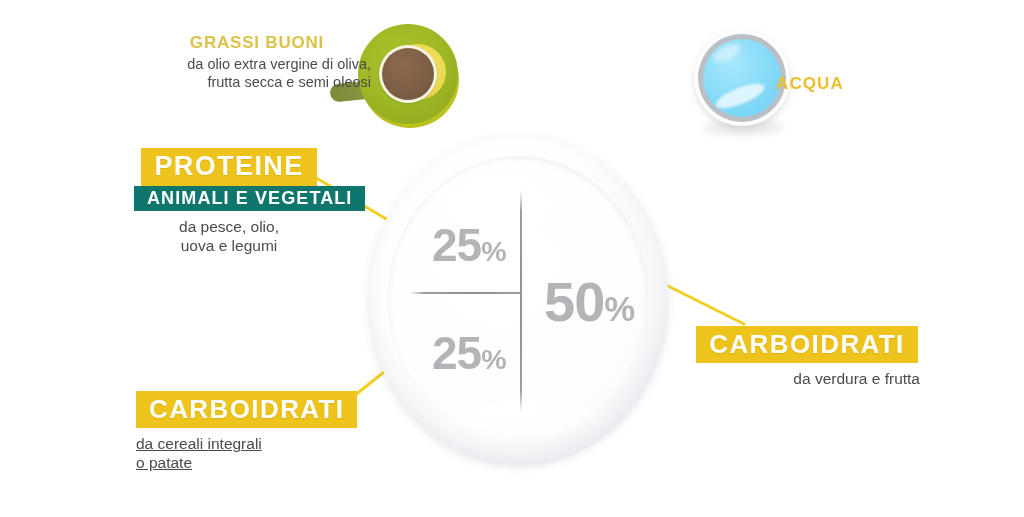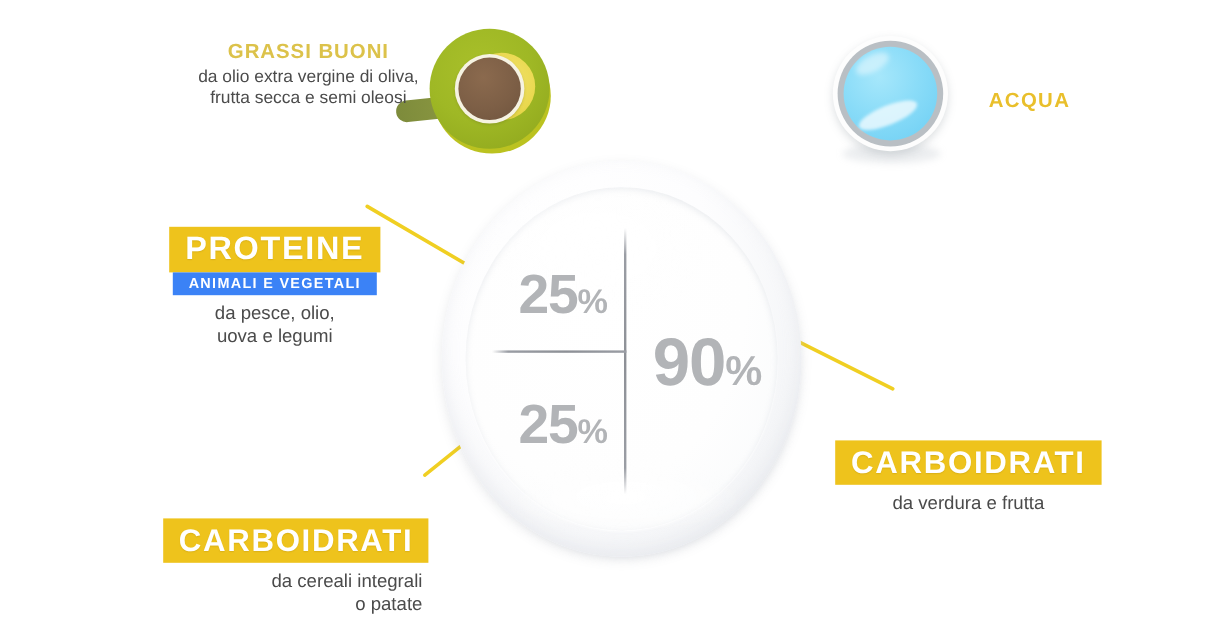--- a/index.html
+++ b/index.html
@@ -134,74 +134,74 @@
     display: inline-block;
     background: #eec31c;
     color: #ffffff;
     font-weight: bold;
     letter-spacing: 1.4px;
     padding: 5px 13px 6px 13px;
     font-size: 26px;
     line-height: 1;
     white-space: nowrap;
     text-shadow: 0 1px 1px rgba(150,115,0,0.22);
-    margin-top: 41px;
   }
   .tag-sub {
     display: inline-block;
-    background: #3b82f6;
+    background: #0f766e;
     color: #ffffff;
     font-weight: bold;
     letter-spacing: 1.1px;
     padding: 3px 13px 4px 13px;
-    font-size: 12px;
+    font-size: 18px;
     line-height: 1;
     white-space: nowrap;
   }
   .desc {
     color: #4b4b4b;
     font-size: 15.5px;
     line-height: 1.22;
     white-space: pre-line;
     margin-top: 7px;
+    text-align: right;
   }
 
   
   #label-proteine { left: 134px; top: 148px; text-align: center; width: 190px; }
   #label-proteine .tag { font-size: 27px; }
   #label-proteine .desc { text-align: center; }
 
   
   #label-carbo-cereali { left: 136px; top: 391px; text-align: center; width: 216px; }
-  #label-carbo-cereali .desc { text-align: right; }
+  #label-carbo-cereali .desc { text-align: left; text-decoration: underline; }
 
   
   #label-carbo-verdura { left: 694px; top: 326px; text-align: center; width: 226px; }
-  #label-carbo-verdura .desc { text-align: center; }
+  #label-carbo-verdura .desc { }
 
   
   #label-grassi { left: 143px; top: 34px; width: 228px; text-align: center; }
   #label-grassi .plain-title {
     color: #dcc24a;
     font-weight: bold;
     font-size: 17px;
     letter-spacing: 0.8px;
     line-height: 1;
   }
   #label-grassi .desc {
     color: #4b4b4b;
     font-size: 14.5px;
     line-height: 1.25;
     margin-top: 4px;
   }
 
   
   #label-acqua {
     position: absolute;
-    left: 824px;
+    left: 776px;
     top: 74px;
     color: #e9bf2b;
     font-weight: bold;
     font-size: 17px;
     letter-spacing: 1.1px;
     white-space: nowrap;
   }
 
   
   #oil-dish {
@@ -362,21 +362,21 @@
     <div class="plate-gloss"></div>
     <div class="plate-gloss2"></div>
 
     <div class="divider-v"></div>
     <div class="divider-h"></div>
 
     <div class="pct pct-p1"><span>25</span><span class="sym">%</span></div>
 
     <div class="pct pct-p2"><span>25</span><span class="sym">%</span></div>
 
-    <div class="pct pct-c"><span>90</span><span class="sym">%</span></div>
+    <div class="pct pct-c"><span>50</span><span class="sym">%</span></div>
   </div>
 
   <div id="oil-dish">
     <div class="oil-handle"></div>
     <div class="oil-dish-shadow"></div>
     <div class="oil-dish-base"></div>
     <div class="oil-inner-ring"></div>
     <div class="oil-cup"></div>
     <div class="oil-liquid"></div>
   </div>

